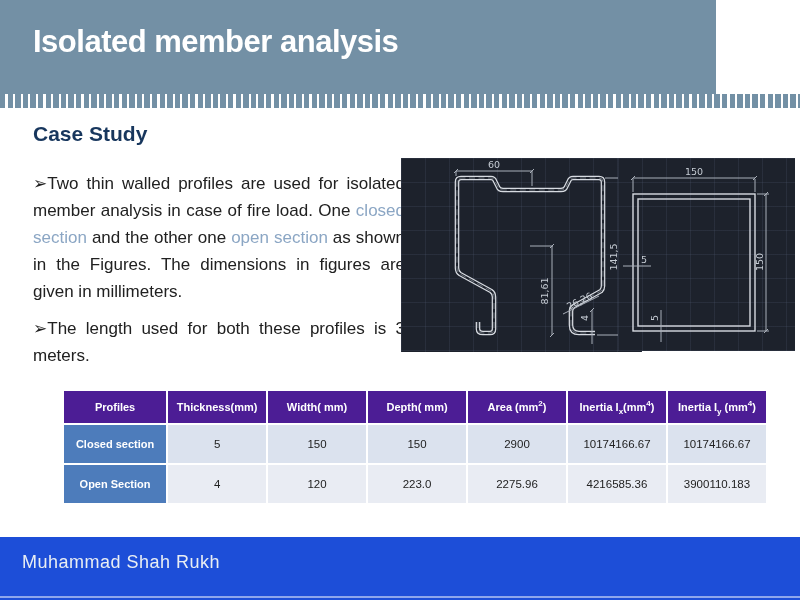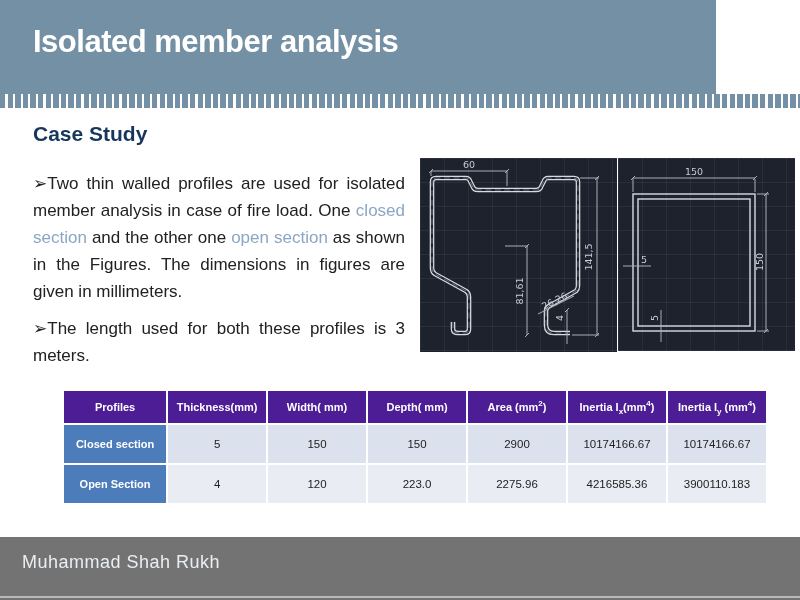--- a/index.html
+++ b/index.html
@@ -27,21 +27,21 @@
   }
   .body-text p{margin:0 0 10px 0;}
   .hl{color:#8ba6c4;}
   
   .fig{
     position:absolute;background-color:#1d222c;
     background-image:linear-gradient(rgba(110,125,155,.14) 1px,transparent 1px),
                      linear-gradient(90deg,rgba(110,125,155,.14) 1px,transparent 1px);
     background-size:24px 24px;
   }
-  #fig-open{left:420px;top:158px;width:197px;height:194px;}
+  #fig-open{left:401px;top:158px;width:197px;height:194px;padding-left:44px;}
   #fig-closed{left:618px;top:158px;width:177px;height:193px;}
   .fig svg{display:block;}
   .wall-outer{fill:none;stroke:#d7dbe1;stroke-width:4.6;stroke-linejoin:round;stroke-linecap:butt;}
   .wall-inner{fill:none;stroke:#1d222c;stroke-width:2.1;stroke-linejoin:round;stroke-linecap:butt;}
   .wall-center{fill:none;stroke:#8d939c;stroke-width:0.7;stroke-dasharray:6 3.5;}
   .wall-line{fill:none;stroke:#d7dbe1;stroke-width:1.4;}
   .dim{stroke:#a9afb9;stroke-width:1;fill:none;}
   .dim-text{fill:#c6ccd4;font-size:9.5px;font-family:"DejaVu Sans",sans-serif;}
   
   .profile-table{
@@ -52,21 +52,21 @@
   .profile-table th{
     background:#4c1d95;color:#ffffff;font-size:11px;font-weight:bold;height:28px;
   }
   .profile-table td{font-size:11.5px;color:#222222;height:34px;}
   .profile-table td.rowhead{background:#4d7cbb;color:#ffffff;font-weight:bold;font-size:11px;}
   .profile-table tr.r1 td.val{background:#dbe2ee;}
   .profile-table tr.r2 td.val{background:#e9ecf3;}
   sub,sup{font-size:8px;}
   
   .footer{
-    position:absolute;left:0;top:537px;width:800px;height:63px;background:#737373;
+    position:absolute;left:0;top:537px;width:800px;height:63px;background:#1d4ed8;
   }
   .footer-name{
     position:absolute;left:22px;top:15px;color:#e9eef3;font-size:18px;letter-spacing:0.5px;
   }
   .footer-edge{position:absolute;left:0;bottom:2px;width:800px;height:2px;background:rgba(255,255,255,.5);}
 </style>
 </head>
 <body>
 
 <div id="slide">

